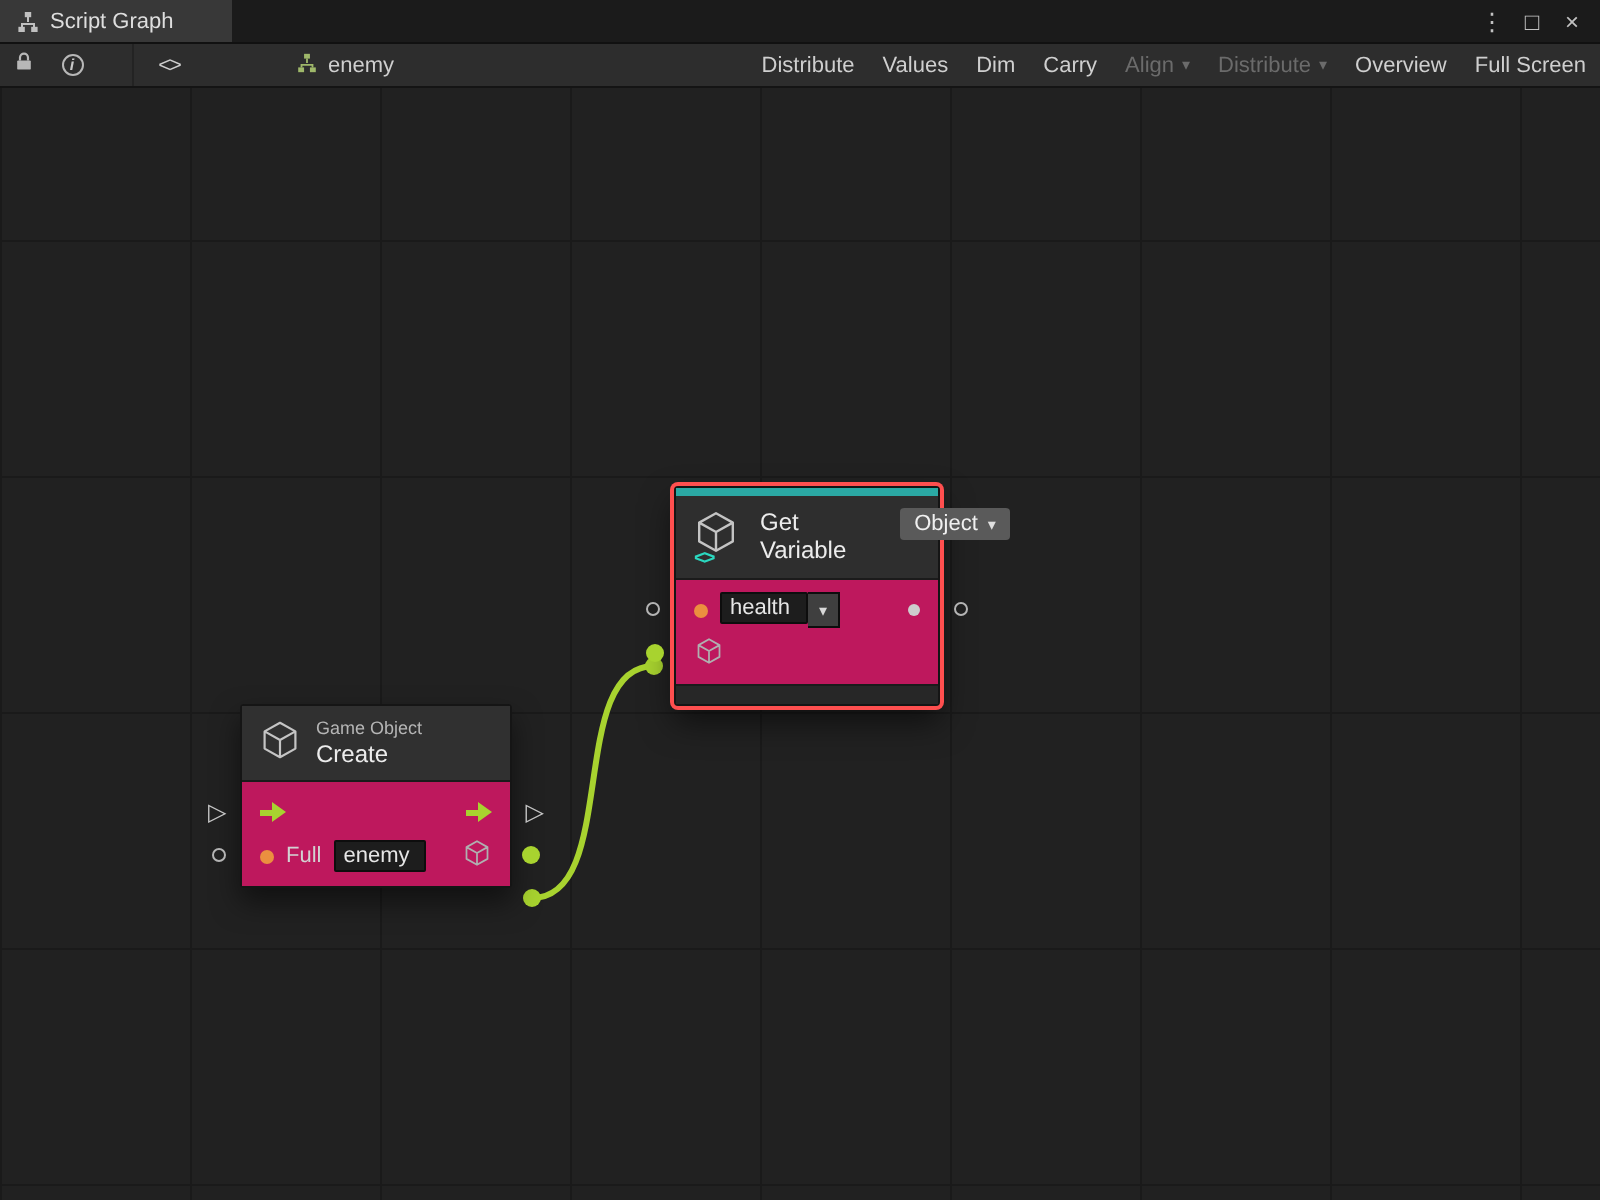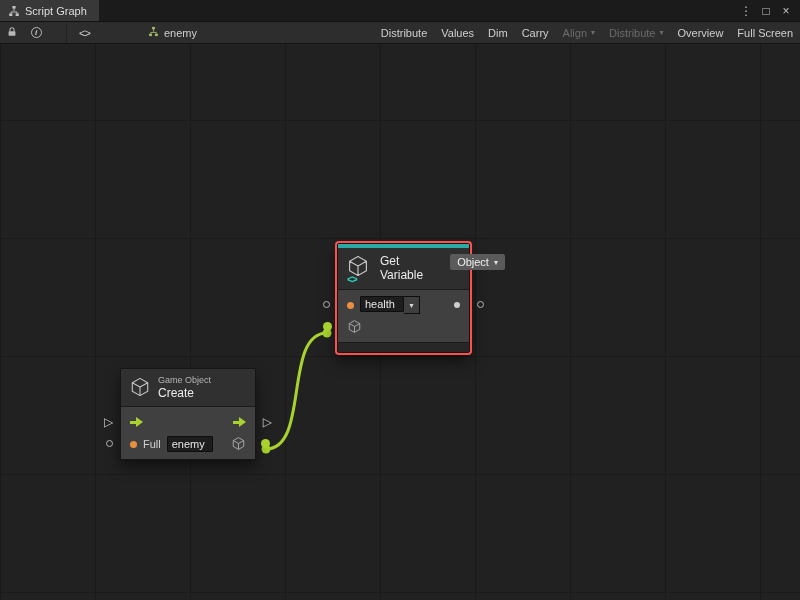--- a/index.html
+++ b/index.html
@@ -1,21 +1,21 @@
 <!DOCTYPE html>
 <html><head>
 <meta charset="utf-8">
 <style>
   * { margin:0; padding:0; box-sizing:border-box; }
   html,body { width:800px; height:600px; background:#1c1c1c; font-family:"Liberation Sans",sans-serif; }
   .window { position:relative; width:800px; height:600px; overflow:hidden; background:#1c1c1c; color:#d8d8d8; font-size:11px; }
 
   
   .titlebar { position:absolute; top:0; left:0; right:0; height:22px; background:#1b1b1b; display:flex; align-items:stretch; border-bottom:1px solid #111; }
-  .tab { display:inline-flex; align-items:center; gap:5px; padding:0 12px 0 8px; background:#383838; color:#dedede; cursor:default; }
+  .tab { display:inline-flex; align-items:center; gap:5px; padding:0 29px 0 8px; background:#383838; color:#dedede; cursor:default; }
   .tab-icon { display:inline-flex; }
   .win-controls { margin-left:auto; display:flex; align-items:center; gap:2px; padding-right:5px; }
   .win-controls button { background:none; border:none; color:#c2c2c2; width:18px; height:18px; font-size:12px; line-height:18px; cursor:pointer; }
 
   
   .toolbar { position:absolute; top:22px; left:0; right:0; height:22px; background:#2d2d2d; border-bottom:1px solid #141414; display:flex; align-items:stretch; color:#cfcfcf; }
   .toolbar button { background:none; border:none; color:inherit; font-family:inherit; font-size:11px; cursor:pointer; }
   .tb-icon { width:24px; display:flex; align-items:center; justify-content:center; border-right:1px solid #232323; }
   .tb-icon.code span { letter-spacing:-1px; color:#cfcfcf; font-size:11px; }
   .tb-icon.code { width:36px; border-left:1px solid #232323; }
@@ -42,40 +42,40 @@
     background-position:0 76px; }
   .wires { position:absolute; top:0; left:0; width:800px; height:556px; pointer-events:none; }
   .wires path { pointer-events:stroke; }
 
   
   .node { position:absolute; background:#2a2a2a; border:1px solid #151515; border-radius:2px; box-shadow:0 7px 14px rgba(0,0,0,.5); }
   .n-header { display:flex; align-items:center; gap:7px; padding:6px 8px; background:#303030; }
   .n-titles { display:flex; flex-direction:column; gap:1px; }
   .n-cat { font-size:9px; color:#b5b5b5; }
   .n-title { font-size:12px; color:#ececec; }
-  .n-body { background:#404040; border-top:1px solid #1b1b1b; padding:4px 0; }
+  .n-body { background:#be185d; border-top:1px solid #1b1b1b; padding:4px 0; }
   .p-row { position:relative; display:flex; align-items:center; gap:6px; height:22px; padding:0 9px; }
   .spacer { flex:1; }
   .dot-orange { width:7px; height:7px; border-radius:50%; background:#eb8f3f; flex:none; }
   .mini-dot { width:6px; height:6px; border-radius:50%; background:#cdcdcd; flex:none; }
   .n-input { background:#1d1d1d; border:1px solid #0d0d0d; color:#e6e6e6; font-size:11px; font-family:inherit; height:16px; padding:0 4px; border-radius:1px; }
   .p-label { color:#d2d2d2; }
   .flow-row { justify-content:space-between; }
   .flow-arrow { display:inline-flex; align-items:center; height:10px; }
   .flow-arrow::before { content:""; width:6px; height:3px; background:#a8d32f; }
   .flow-arrow::after { content:""; width:0; height:0; border-left:7px solid #a8d32f; border-top:5px solid transparent; border-bottom:5px solid transparent; }
   .cport { position:absolute; top:50%; width:7px; height:7px; margin-top:-4px; border-radius:50%; }
   .cport.hollow { border:1px solid #b4b4b4; background:transparent; }
   .cport.green { width:9px; height:9px; margin-top:-5px; background:#a8d32f; }
   .cport-l { left:-15px; } .cport-r { right:-15px; }
   .tri { position:absolute; top:50%; margin-top:-8px; font-size:12px; line-height:16px; color:#c6c6c6; }
   .tri-l { left:-17px; } .tri-r { right:-17px; }
 
   
-  .node-create { left:120px; top:324px; width:136px; }
+  .node-create { left:120px; top:308px; width:136px; }
   .name-input { width:46px; }
 
   
   .node-getvar { left:337px; top:199px; width:133px; box-shadow:0 0 0 2px #ff4f4f, 0 8px 16px rgba(0,0,0,.55); }
   .accent-bar { height:4px; background:#2ba9a4; }
   .gv-header { display:flex; gap:8px; padding:6px 8px 7px; background:#2e2e2e; }
   .gv-icon { position:relative; width:26px; height:28px; flex:none; }
   .code-badge { position:absolute; left:1px; bottom:-3px; color:#2bd9c0; font-size:10px; font-weight:bold; letter-spacing:-1px; }
   .gv-col { display:flex; gap:3px; }
   .pill { align-self:flex-start; display:inline-flex; align-items:center; gap:5px; background:#5a5a5a; border:none; border-radius:2px; padding:2px 7px; font-size:11px; color:#f0f0f0; font-family:inherit; cursor:pointer;margin-left:24px; }

